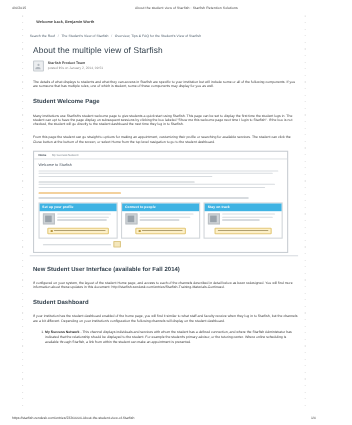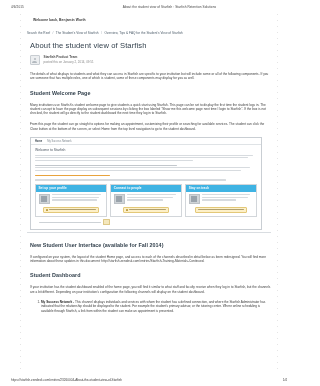--- a/index.html
+++ b/index.html
@@ -185,21 +185,21 @@
     <div class="welcome">Welcome back, Benjamin Wurth</div>
 
     <div class="breadcrumb">
       <span>Search the Reef</span>
       <span class="sep">/</span>
       <span>The Student's View of Starfish</span>
       <span class="sep">/</span>
       <span>Overview, Tips &amp; FAQ for the Student's View of Starfish</span>
     </div>
 
-    <h1 class="page-title">About the student view of Starfish</h1>
+    <h1 class="page-title">About the multiple view of Starfish</h1>
 
     <div class="byline">
       <div class="avatar"></div>
       <div class="byline-txt">
         <div class="byline-name">Starfish Product Team</div>
         <div class="byline-date">posted this on January 2, 2014, 09:51</div>
       </div>
     </div>
 
     <p class="body">The details of what displays to students and what they can access in Starfish are specific to your institution but will include some or all of the following components. If you are someone that has multiple roles, one of which is student, some of these components may display for you as well.</p>

